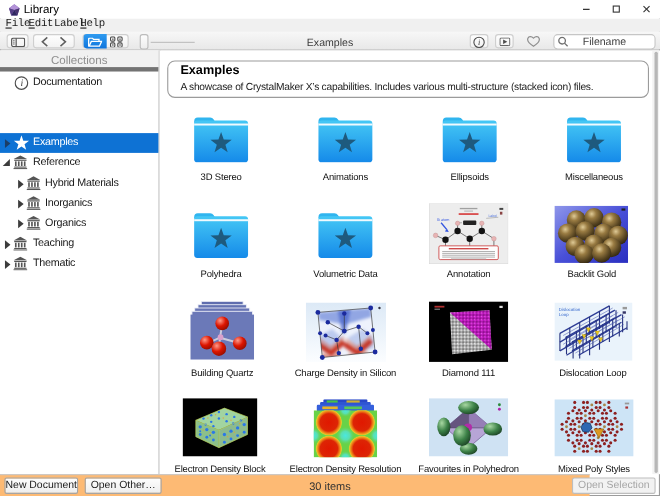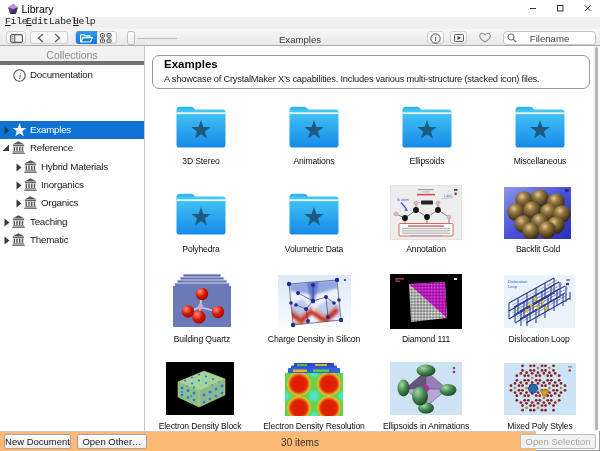--- a/index.html
+++ b/index.html
@@ -300,21 +300,21 @@
 <div class="clabel" style="left:-10px;top:197.5px">Polyhedra</div>
 <div class="clabel" style="left:103px;top:197.5px">Volumetric Data</div>
 <div class="clabel" style="left:215px;top:197.5px">Annotation</div>
 <div class="clabel" style="left:327px;top:197.5px">Backlit Gold</div>
 <div class="clabel" style="left:-9px;top:287.5px">Building Quartz</div>
 <div class="clabel" style="left:103px;top:287.5px">Charge Density in Silicon</div>
 <div class="clabel" style="left:215px;top:287.5px">Diamond 111</div>
 <div class="clabel" style="left:328px;top:287.5px">Dislocation Loop</div>
 <div class="clabel" style="left:-11px;top:374.5px">Electron Density Block</div>
 <div class="clabel" style="left:103px;top:374.5px">Electron Density Resolution</div>
-<div class="clabel" style="left:215px;top:374.5px">Ellipsoids in Animations</div>
+<div class="clabel" style="left:215px;top:374.5px">Favourites in Polyhedron</div>
 <div class="clabel" style="left:329px;top:374.5px">Mixed Poly Styles</div>
 <svg class="abs" style="left:244px;top:139px" width="72" height="55" viewBox="0 0 72 55">
 <rect x="0" y="0" width="72" height="55" fill="#ededed" stroke="#cccccc" stroke-width="0.6"></rect>
 <rect x="28" y="4" width="16" height="1.2" fill="#a0a0a0"></rect>
 <rect x="32" y="6.4" width="8" height="1" fill="#b8b8b8"></rect>
 <rect x="27" y="8.8" width="18" height="1.6" fill="#d84848"></rect>
 <rect x="64" y="4" width="3.5" height="1.8" fill="#444"></rect>
 <rect x="64.5" y="7.5" width="2.2" height="2.6" fill="#8a4444"></rect>
 <g stroke="#666" stroke-width="0.8">
               <polyline points="6,29 15,33 26,25 37,32 48,25 59,32" fill="none"></polyline>

